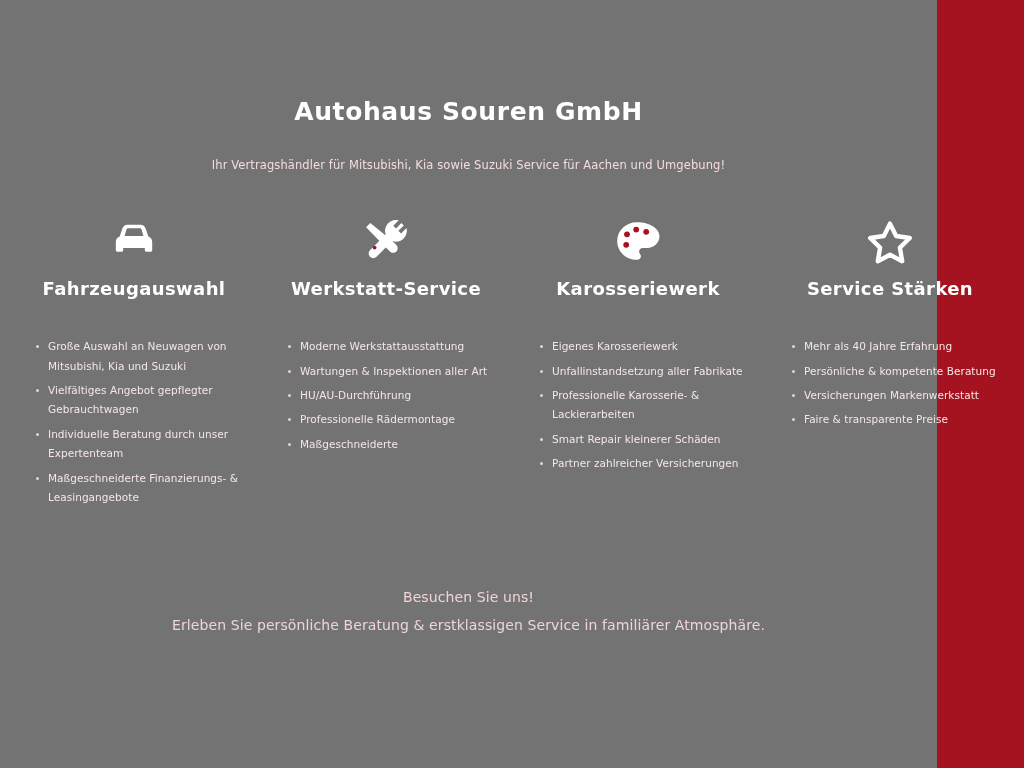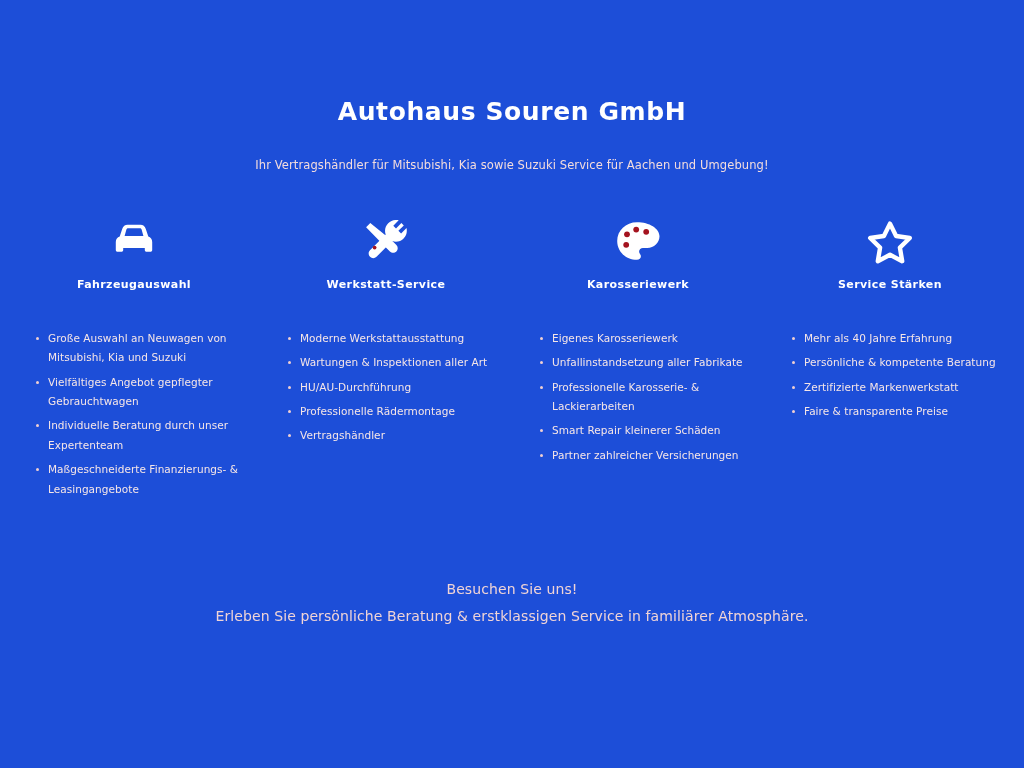--- a/index.html
+++ b/index.html
@@ -12,23 +12,23 @@
     height: 768px;
     overflow: hidden;
     background: #a4131f;
     font-family: "DejaVu Sans", sans-serif;
     color: #ffffff;
     -webkit-font-smoothing: antialiased;
   }
 
   #page {
     position: relative;
-    width: 1024px;
+    width: 937px;
     height: 768px;
-    background: #1d4ed8;
+    background: #737373;
     box-sizing: border-box;
   }
 
   
   .header {
     text-align: center;
     padding-top: 98px;
   }
   .site-title {
     font-family: "DejaVu Sans", sans-serif;
@@ -71,21 +71,21 @@
     display: flex;
     align-items: center;
     justify-content: center;
     margin-bottom: 10px;
   }
   .col-icon svg {
     display: block;
   }
 
   .col-title {
-    font-size: 11px;
+    font-size: 18px;
     font-weight: bold;
     letter-spacing: 0.4px;
     color: #ffffff;
     text-align: center;
     margin: 0 0 26px 0;
     line-height: 1.2;
   }
 
   .col-list {
     list-style: none;
@@ -165,21 +165,21 @@
           <path d="M7.3 3.1 L3.1 7.3 L22.4 26.9 L26.9 31.4 C28.7 33.2 31.6 33.2 33.4 31.4 C35.2 29.6 35.2 26.7 33.4 24.9 L28.9 20.4 Z"></path>
           <circle cx="11.6" cy="27.6" r="1.9" fill="#a4131f"></circle>
         </svg>
       </div>
       <h2 class="col-title">Werkstatt-Service</h2>
       <ul class="col-list">
         <li>Moderne Werkstattausstattung</li>
         <li>Wartungen &amp; Inspektionen aller Art</li>
         <li>HU/AU-Durchführung</li>
         <li>Professionelle Rädermontage</li>
-        <li>Vertragshändler</li>
+        <li>Maßgeschneiderte</li>
       </ul>
     </div>
 
     <div class="col">
       <div class="col-icon">
         <svg width="44" height="42" viewBox="0 0 44 42" fill="#ffffff" aria-hidden="true">
           <path d="M21.0 1.2 C9.8 1.2 1.2 9.3 1.2 20.0 C1.2 30.7 9.8 38.8 21.0 38.8 C23.2 38.8 24.9 37.2 24.9 35.2 C24.9 34.3 24.5 33.5 24.0 32.9 C23.4 32.2 23.1 31.4 23.1 30.5 C23.1 28.5 24.8 26.9 26.9 26.9 L31.2 26.9 C38.0 26.9 43.5 21.6 43.5 15.2 C43.5 7.4 33.4 1.2 21.0 1.2 Z"></path>
           <circle cx="11.0" cy="13.3" r="2.9" fill="#a4131f"></circle>
           <circle cx="20.2" cy="8.6" r="2.9" fill="#a4131f"></circle>
           <circle cx="30.2" cy="10.8" r="2.9" fill="#a4131f"></circle>
@@ -199,21 +199,21 @@
     <div class="col">
       <div class="col-icon">
         <svg width="46" height="44" viewBox="0 0 46 44" fill="none" stroke="#ffffff" stroke-width="4.4" stroke-linejoin="round" stroke-linecap="round" aria-hidden="true">
           <path d="M23.0 3.6 L29.1 16.0 L42.8 18.0 L32.9 27.6 L35.2 41.2 L23.0 34.8 L10.8 41.2 L13.1 27.6 L3.2 18.0 L16.9 16.0 Z"></path>
         </svg>
       </div>
       <h2 class="col-title">Service Stärken</h2>
       <ul class="col-list">
         <li>Mehr als 40 Jahre Erfahrung</li>
         <li>Persönliche &amp; kompetente Beratung</li>
-        <li>Zertifizierte Markenwerkstatt</li>
+        <li>Versicherungen Markenwerkstatt</li>
         <li>Faire &amp; transparente Preise</li>
       </ul>
     </div>
 
   </div>
 
   <div class="footer">
     <p class="footer-line">Besuchen Sie uns!</p>
     <p class="footer-line">Erleben Sie persönliche Beratung &amp; erstklassigen Service in familiärer Atmosphäre.</p>
   </div>

